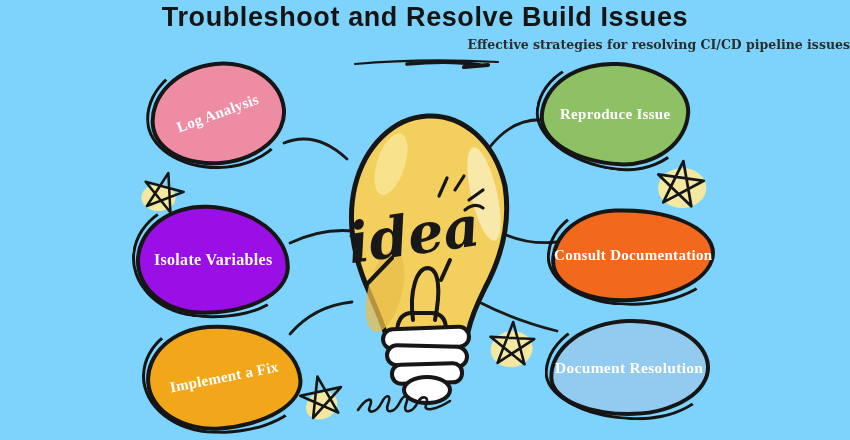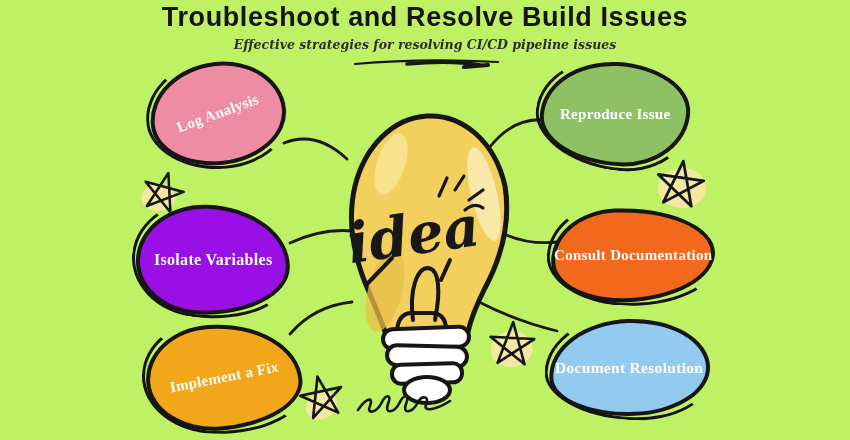--- a/index.html
+++ b/index.html
@@ -1,24 +1,24 @@
 <!DOCTYPE html>
 <html><head>
 <meta charset="utf-8">
 <style>
   html,body{margin:0;padding:0;background:#fff;}
-  .canvas{position:relative;width:850px;height:440px;background:#bef264;overflow:hidden;
+  .canvas{position:relative;width:850px;height:440px;background:#7dd3fc;overflow:hidden;
           font-family:"Liberation Sans",sans-serif;}
 
   .title{position:absolute;top:2px;left:0;width:100%;margin:0;text-align:center;
          font-family:"Liberation Sans",sans-serif;font-weight:800;font-size:27px;
          letter-spacing:.6px;color:#141414;transform:scaleY(1.04);}
-  .subtitle{position:absolute;top:37px;left:0;width:100%;margin:0;text-align:center;
+  .subtitle{position:absolute;top:37px;left:0;width:100%;margin:0;text-align:right;
          font-family:"DejaVu Serif","Liberation Serif",serif;font-weight:700;
-         font-size:12.5px;color:#2c2c2c;font-style:italic;}
+         font-size:12.5px;color:#2c2c2c;}
 
   svg.layer{position:absolute;left:0;top:0;z-index:1;}
   svg.abs{position:absolute;z-index:4;}
   svg.bulb{position:absolute;left:333px;top:106px;width:192px;height:312px;z-index:3;}
 
   .bubble{position:absolute;z-index:2;border:4px solid #161616;box-sizing:border-box;
           display:flex;align-items:center;justify-content:center;}
   .bubble::after{content:"";position:absolute;inset:-8px;border-radius:inherit;
           border:3px solid transparent;border-bottom-color:#141414;border-left-color:#141414;
           transform:rotate(5deg);}

